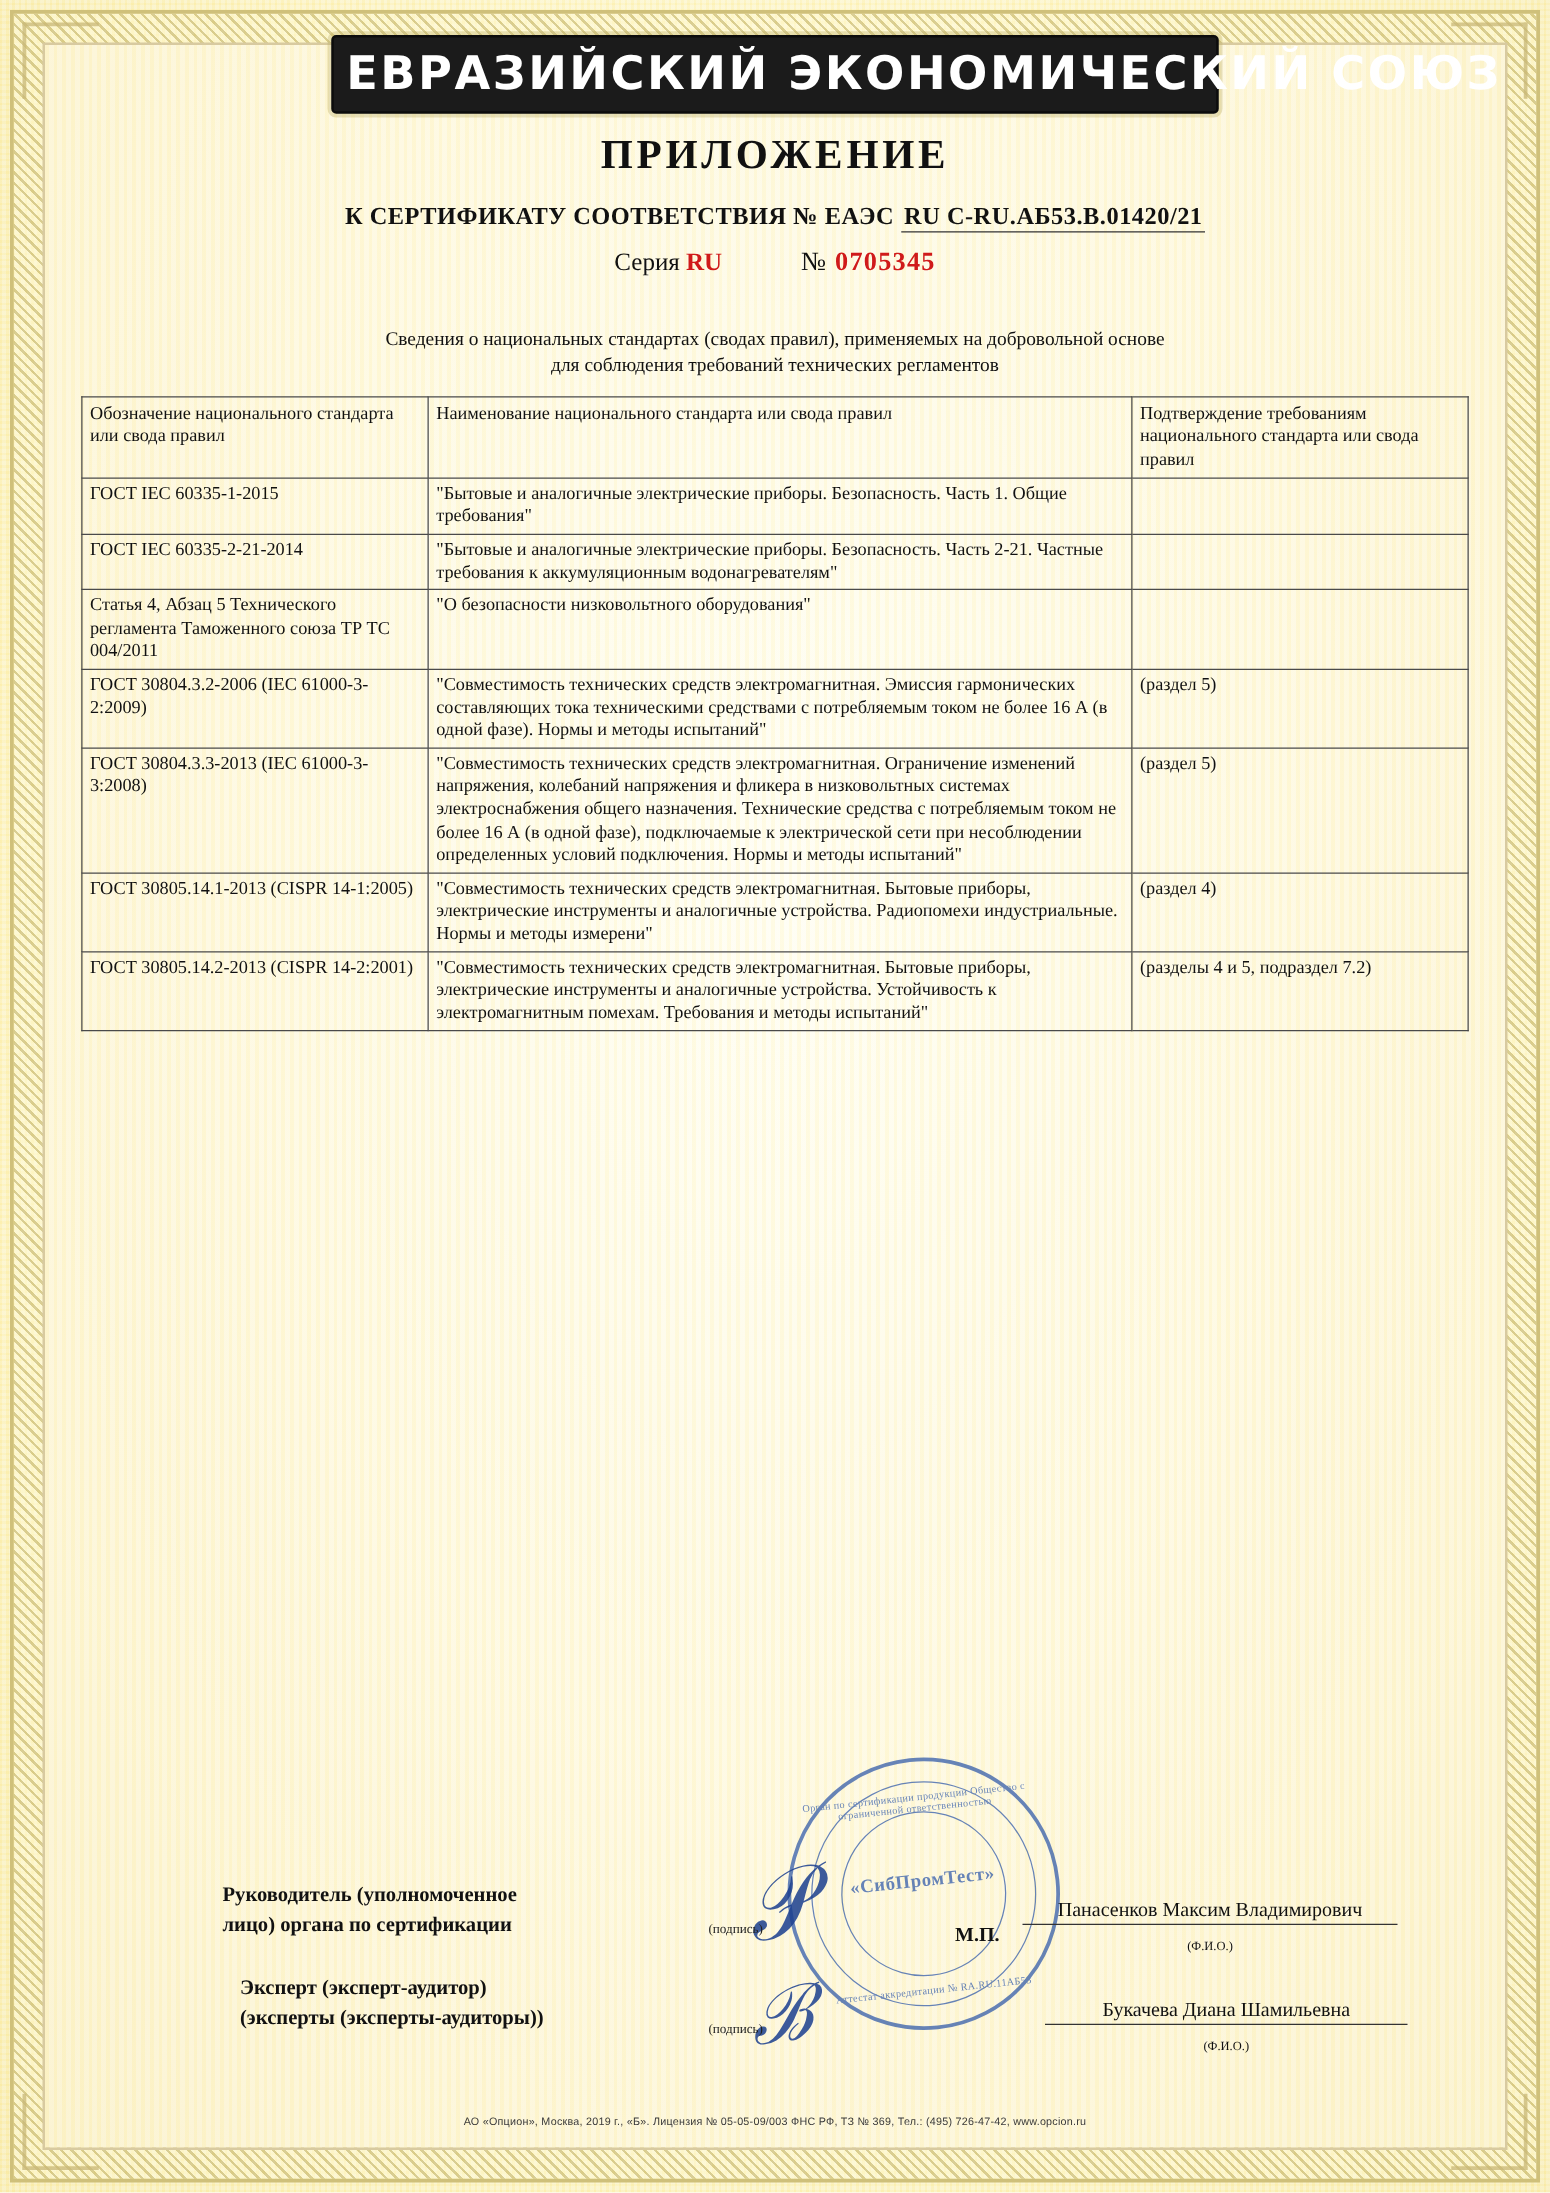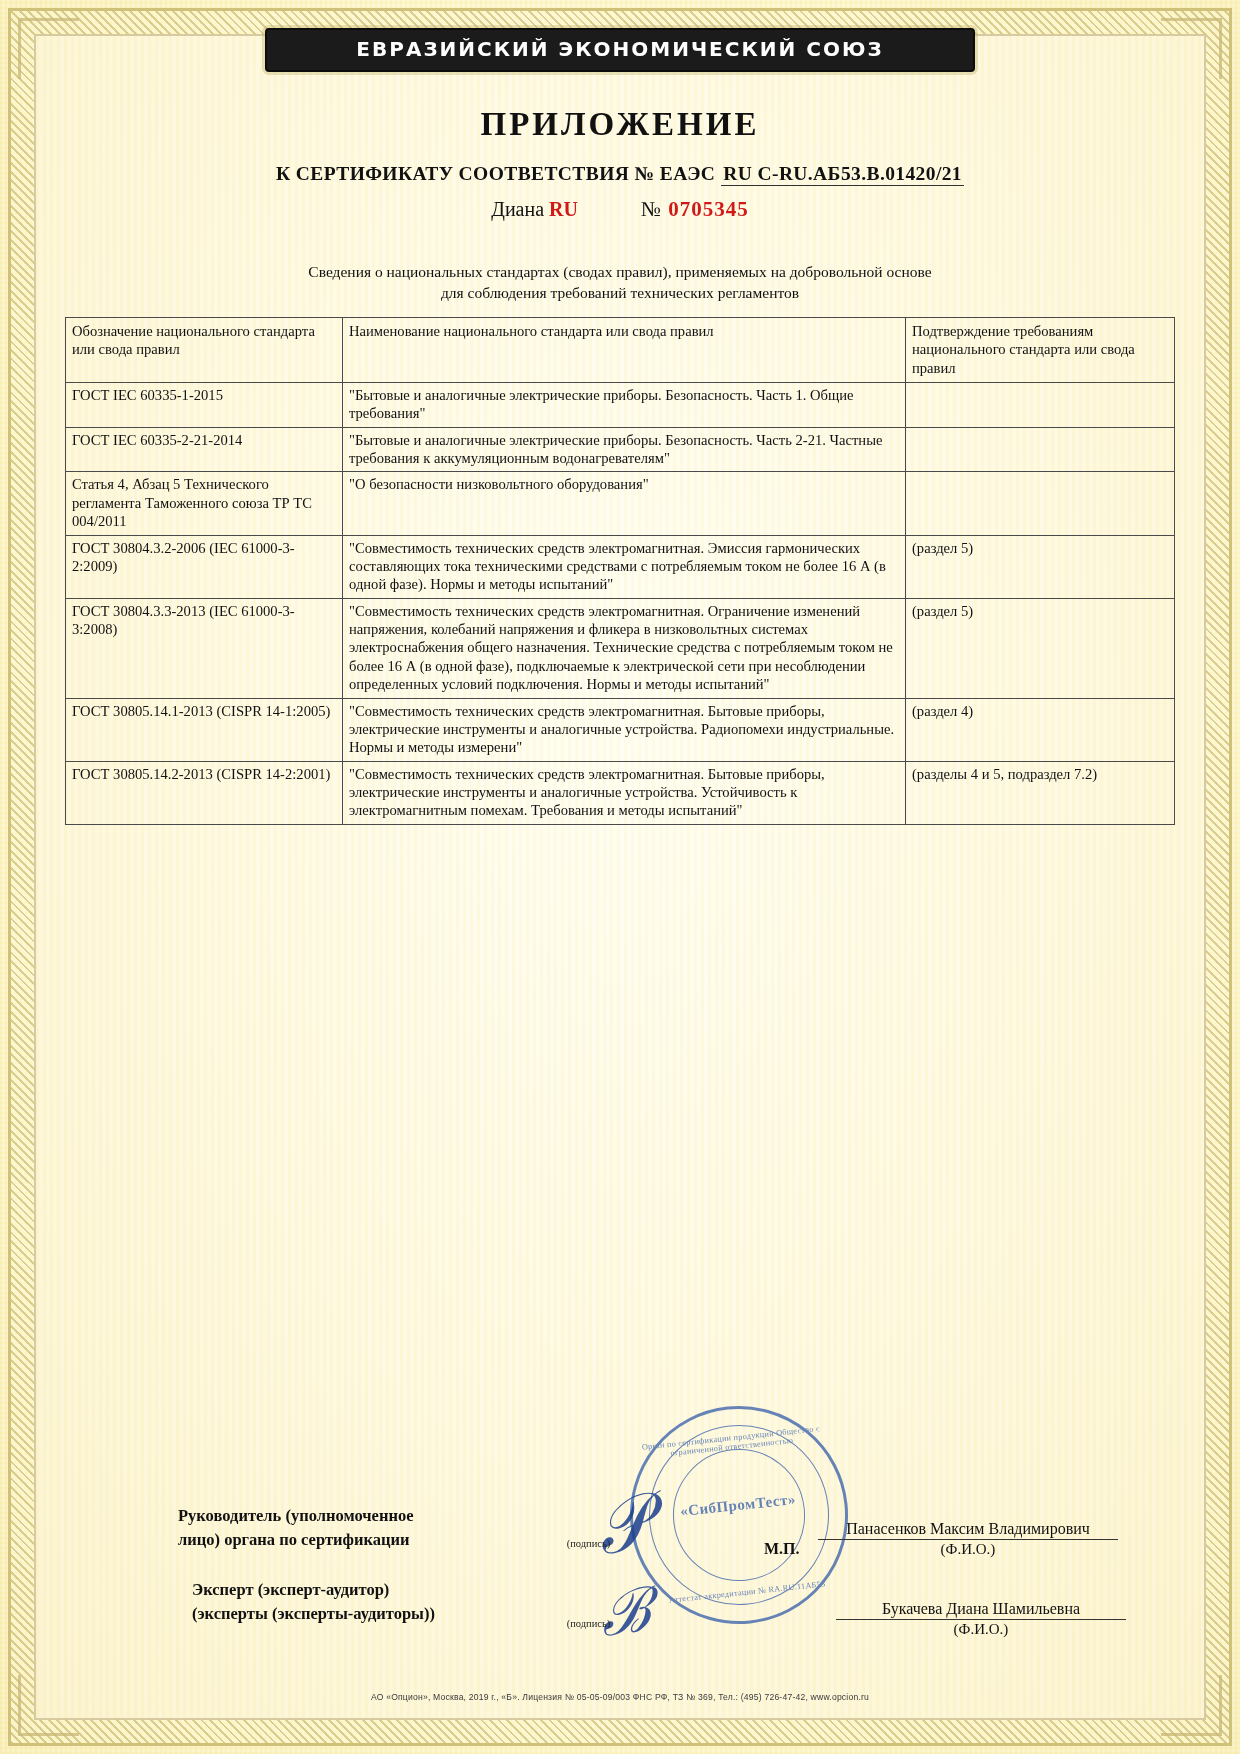--- a/index.html
+++ b/index.html
@@ -50,21 +50,21 @@
     transform: translateX(-50%);
     top: -18px;
     width: 710px;
   }
   .banner {
     background: #1b1b1b;
     color: #ffffff;
     text-align: center;
     font-family: "DejaVu Sans", sans-serif;
     font-weight: bold;
-    font-size: 20px;
+    font-size: 37px;
     letter-spacing: 2px;
     padding: 7px 10px 9px 10px;
     border-radius: 4px;
     border: 2px solid #0c0c0c;
     box-shadow: 0 0 0 3px rgba(190,175,100,0.35);
     white-space: nowrap;
   }
 
   .title {
     text-align: center;
@@ -207,23 +207,23 @@
     position: absolute;
     left: 790px;
     top: 248px;
     width: 290px;
     text-align: center;
     font-size: 16px;
     color: #111;
   }
   .fio {
     border-top: 1px solid #333;
-    font-size: 15px;
+    font-size: 10px;
     margin-top: 1px;
-    padding-top: 1px;
+    padding-top: 12px;
   }
   
   .scribble {
     position: absolute;
     color: #1b3f8f;
     font-family: "DejaVu Serif", serif;
     pointer-events: none;
   }
   .scribble1 {
     left: 556px; top: 128px;
@@ -321,21 +321,21 @@
       <div class="banner">ЕВРАЗИЙСКИЙ ЭКОНОМИЧЕСКИЙ СОЮЗ</div>
     </div>
 
     <div class="title">ПРИЛОЖЕНИЕ</div>
 
     <div class="subtitle-row">
       <span>К СЕРТИФИКАТУ СООТВЕТСТВИЯ № ЕАЭС</span><span class="cert-number">RU C-RU.АБ53.В.01420/21</span>
     </div>
 
     <div class="series-row">
-      <span class="series-label">Диана</span>
+      <span class="series-label">Серия</span>
       <span class="red">RU</span>
       <span class="series-num"><span class="num-sign">№</span> <span>0705345</span></span>
     </div>
 
     <div class="intro">
       <div>Сведения о национальных стандартах (сводах правил), применяемых на добровольной основе</div>
       <div>для соблюдения требований технических регламентов</div>
     </div>
 
     <table class="std">

